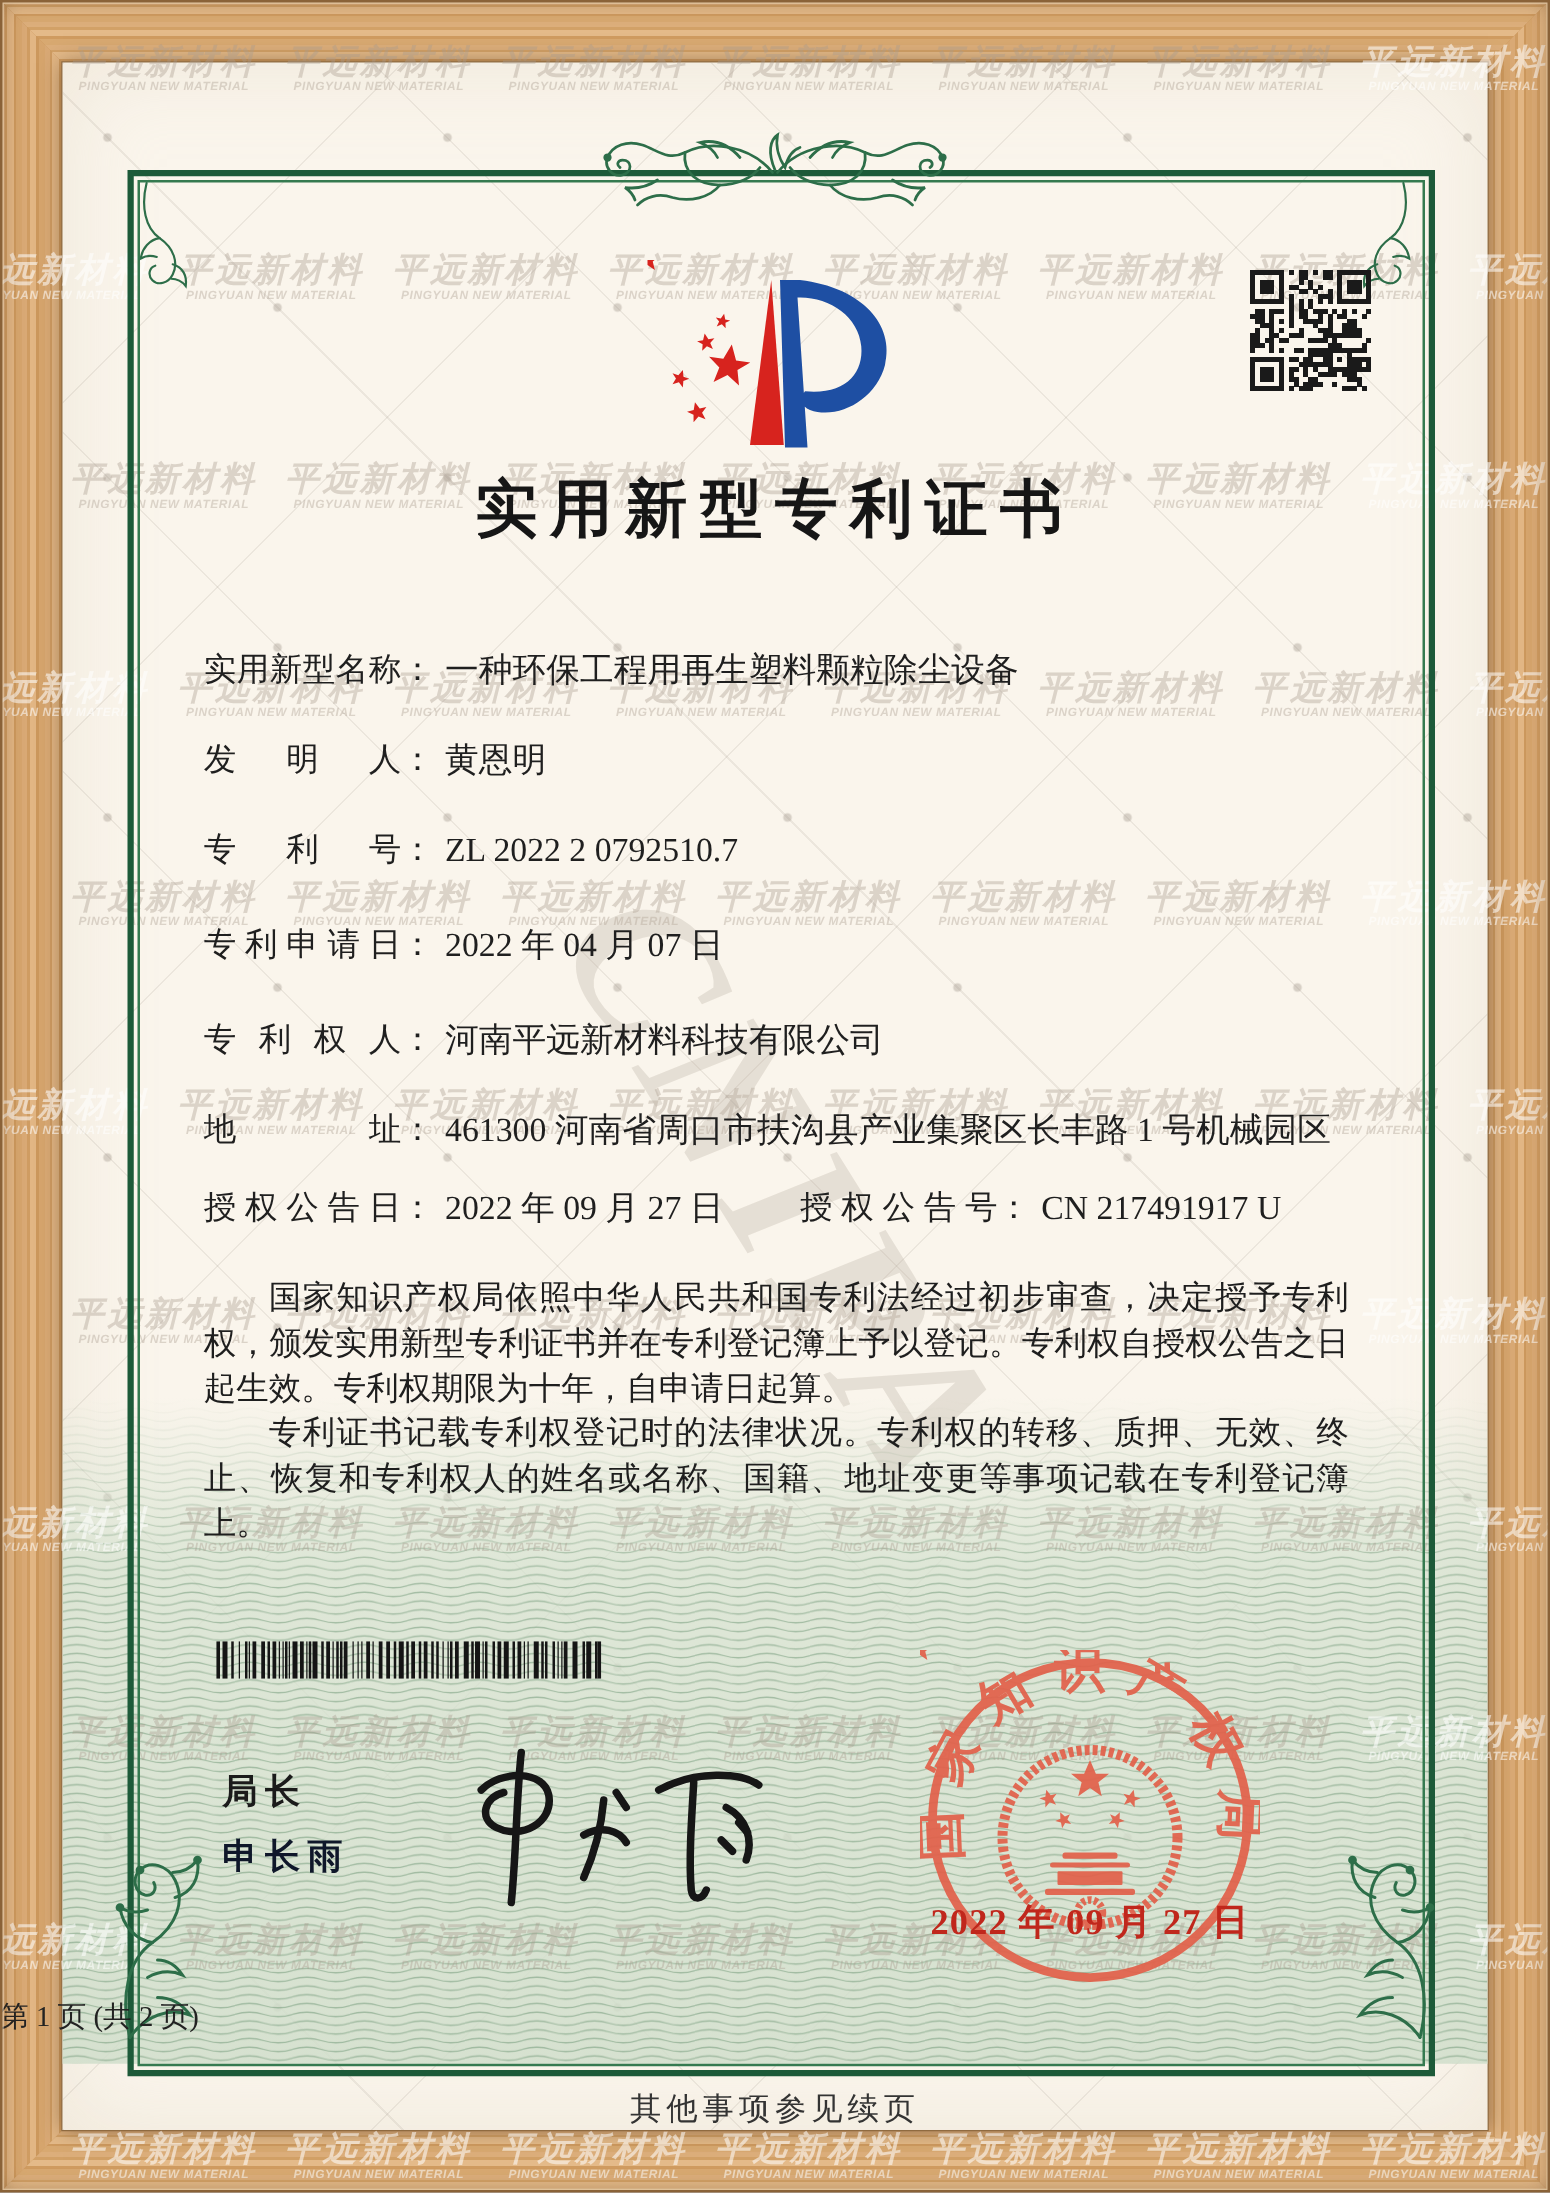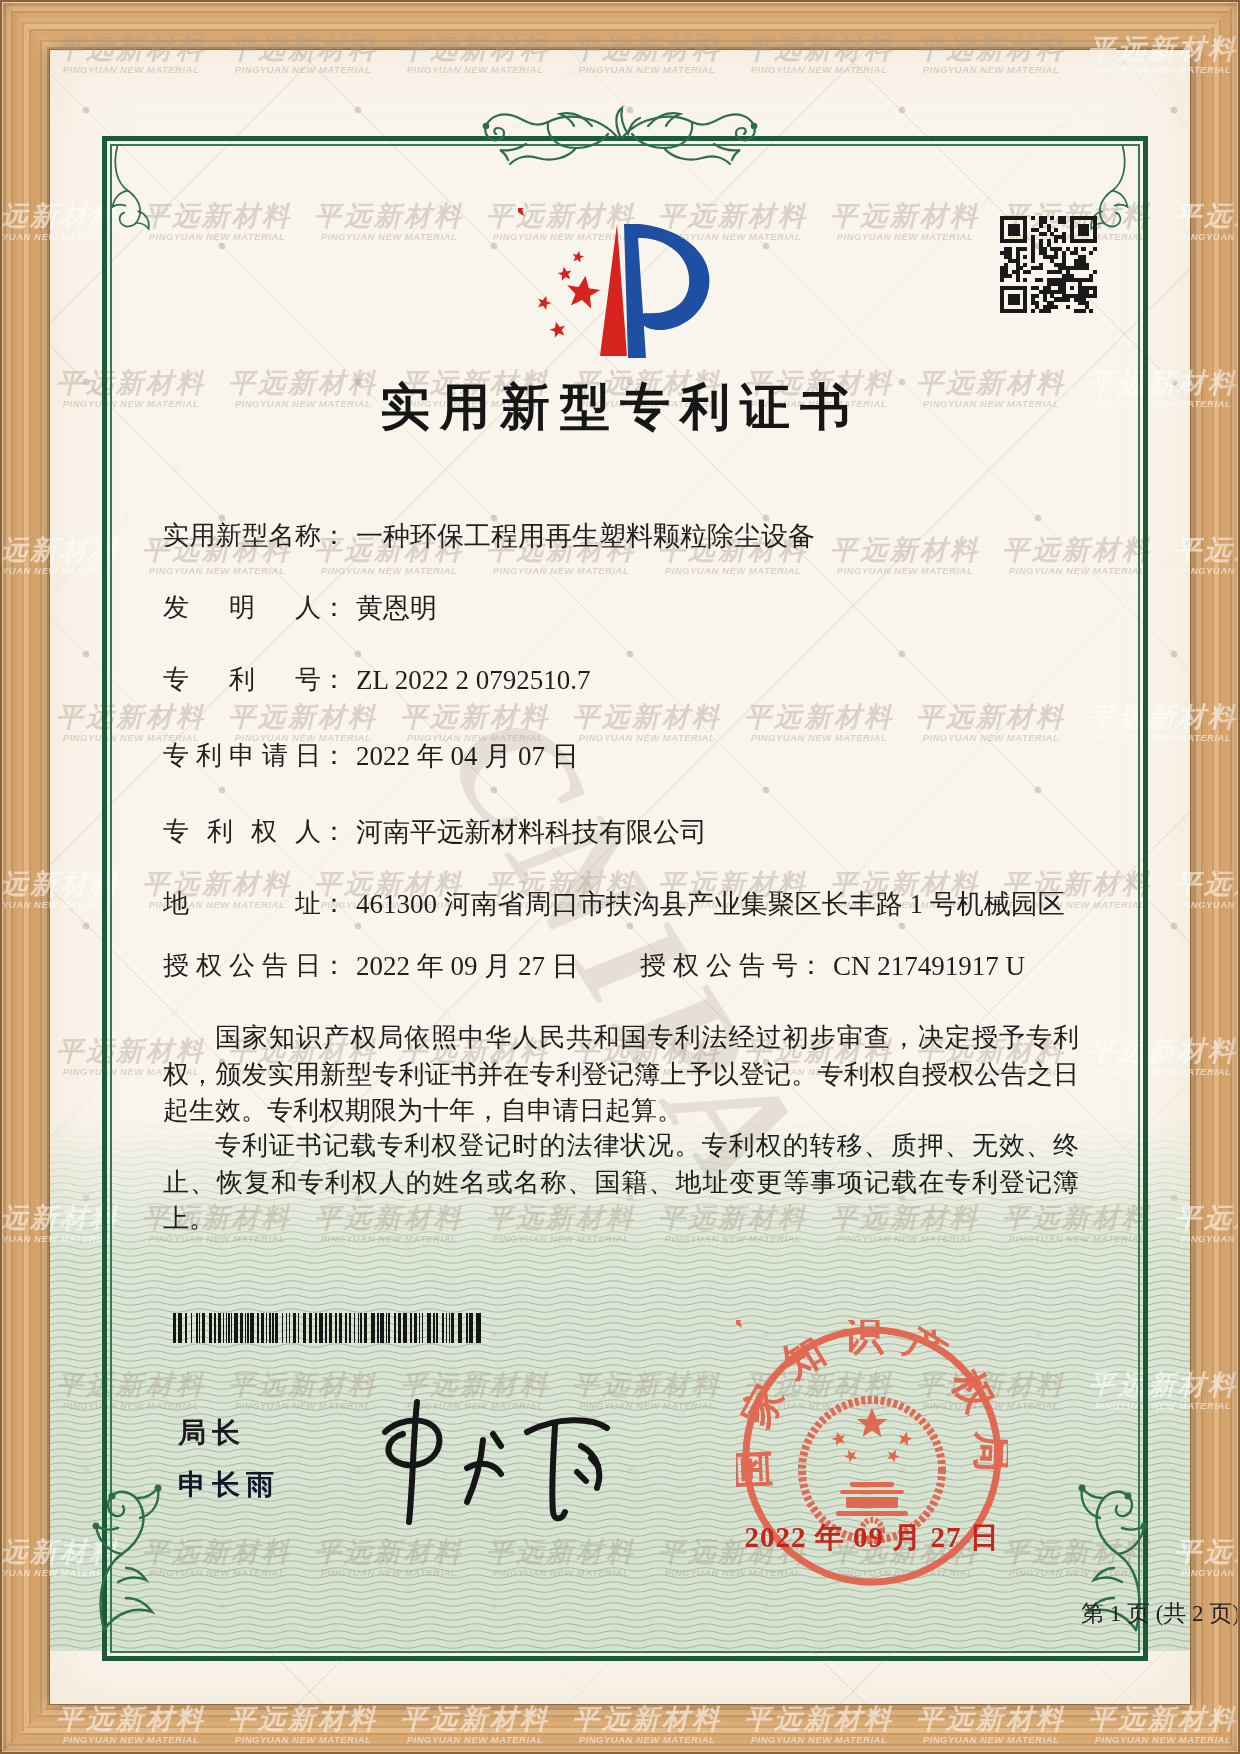--- a/index.html
+++ b/index.html
@@ -75,21 +75,21 @@
   .barcode{left:173px;top:1313px;width:308px;height:30px;z-index:6;}
   .dir-label{left:178px;top:1414px;font-size:28px;font-weight:bold;color:#1b1b1b;
      font-family:"Liberation Sans","DejaVu Sans",sans-serif;letter-spacing:6px;z-index:6;}
   .dir-name{left:178px;top:1466px;font-size:28px;font-weight:bold;color:#0f172a;
      font-family:"Liberation Sans","DejaVu Sans",sans-serif;letter-spacing:6px;z-index:6;}
   .sig{left:355px;top:1388px;width:260px;height:140px;z-index:6;}
   .seal{left:736px;top:1320px;width:272px;height:272px;z-index:7;}
   .seal svg{position:absolute;inset:0;opacity:.92;}
   .seal-date{position:absolute;left:0;right:0;top:198px;text-align:center;font-size:29px;
      font-weight:bold;color:#c0271c;letter-spacing:1px;z-index:2;}
-  .page-num{left:0;right:0;top:1598px;text-align:right;font-size:23px;color:#222;z-index:5;}
+  .page-num{left:0;right:0;top:1598px;text-align:left;font-size:23px;color:#222;z-index:5;}
   .note{left:0;right:0;top:1670px;text-align:center;font-size:25px;color:#333;letter-spacing:4px;z-index:5;}
 </style>
 </head>
 <body>
 
 <div class="page">
 
   <div class="wood">
     <div class="w-top"></div>
     <div class="w-bottom"></div>
@@ -988,15 +988,16 @@
             <rect x="-36" y="15" width="72" height="5" rx="2"></rect>
           </g>
         </g>
         <circle cx="136" cy="210" r="10" fill="none" stroke-width="6" stroke-dasharray="3 2"></circle>
       </g>
     </svg>
     <div class="seal-date">2022 年 09 月 27 日</div>
   </div>
 
   <div class="abs page-num">第 1 页 (共 2 页)</div>
+  <div class="abs note">其他事项参见续页</div>
 
   <div class="vignette"></div>
 </div>
 
 </body></html>

